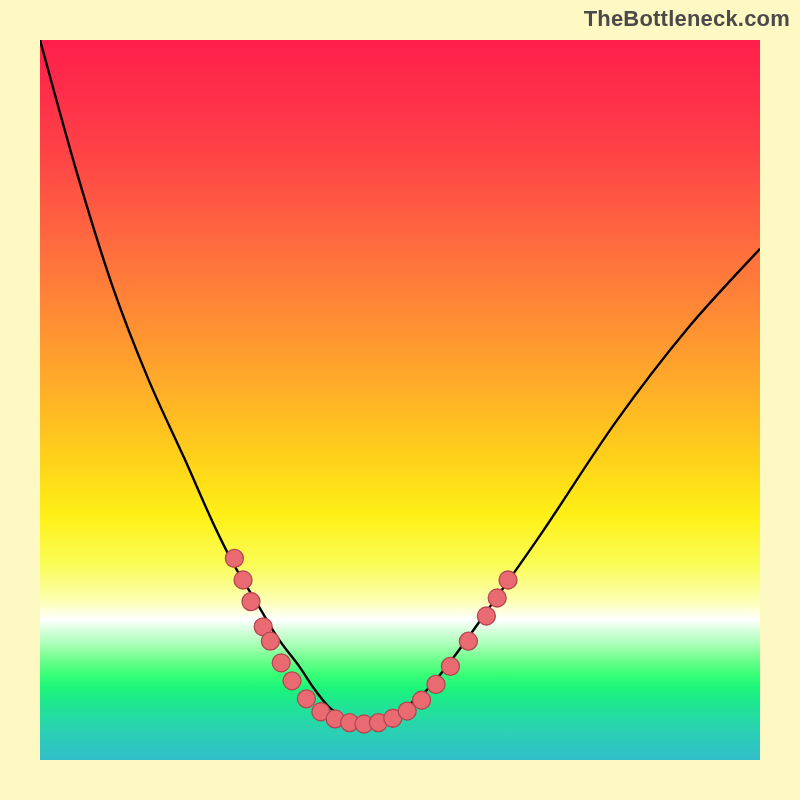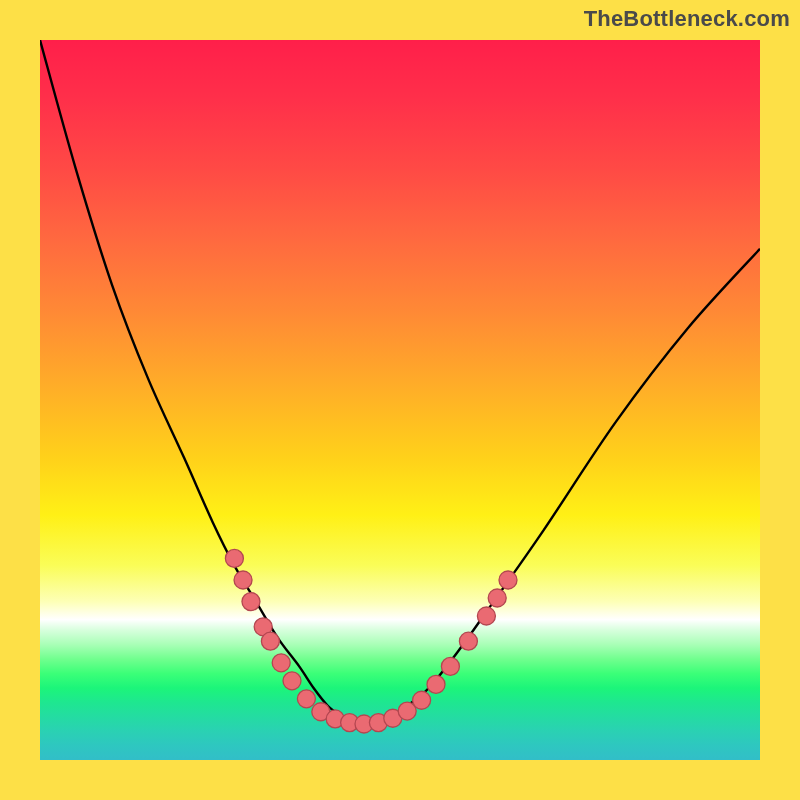--- a/index.html
+++ b/index.html
@@ -1,16 +1,16 @@
 <!DOCTYPE html>
 <html><head>
 <meta charset="utf-8">
 <style>
   html,body{margin:0;padding:0;width:800px;height:800px;background:#000;overflow:hidden}
-  .stage{position:relative;width:800px;height:800px;background:#fde047}
+  .stage{position:relative;width:800px;height:800px;background:#fef9c3}
   .inner{position:absolute;left:40px;top:40px;width:720px;height:720px;overflow:hidden}
   .grad{position:absolute;inset:0;background:linear-gradient(to bottom,
     #ff1f4a 0%,
     #ff2f4a 8%,
     #ff4a45 18%,
     #ff6a3f 28%,
     #ff8a35 38%,
     #ffad28 48%,
     #ffd11a 58%,
     #fff016 66%,

